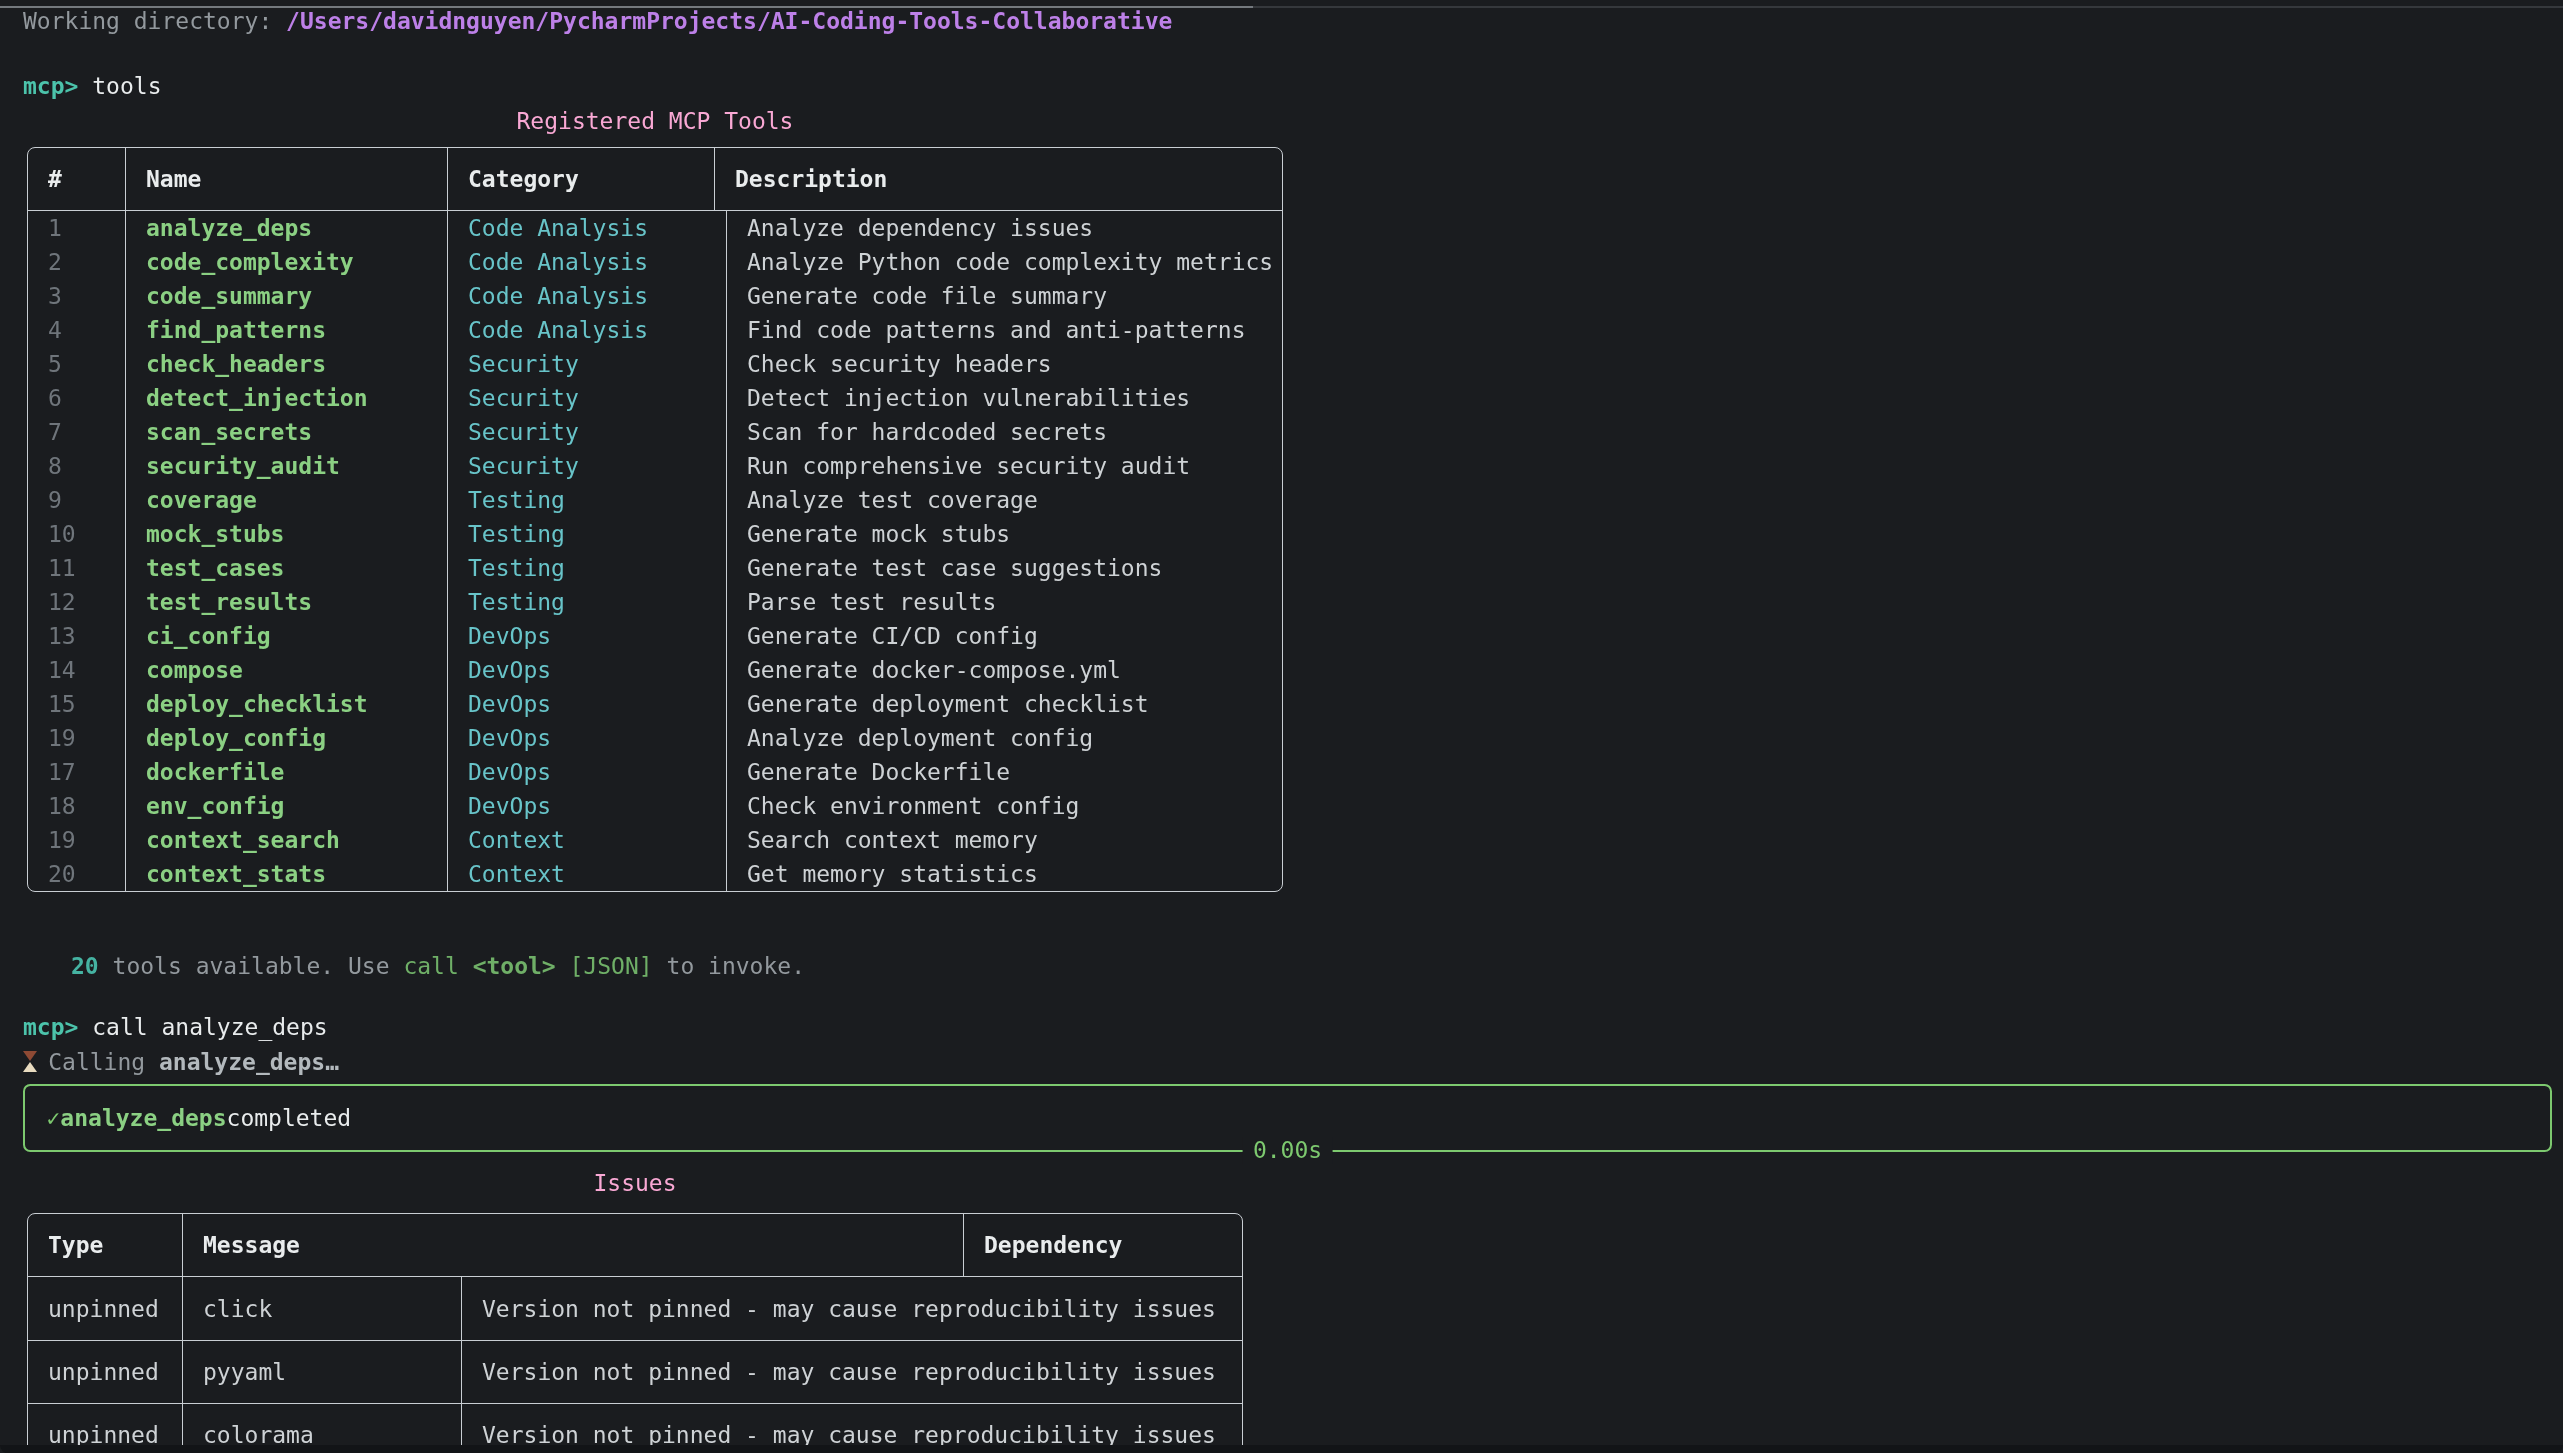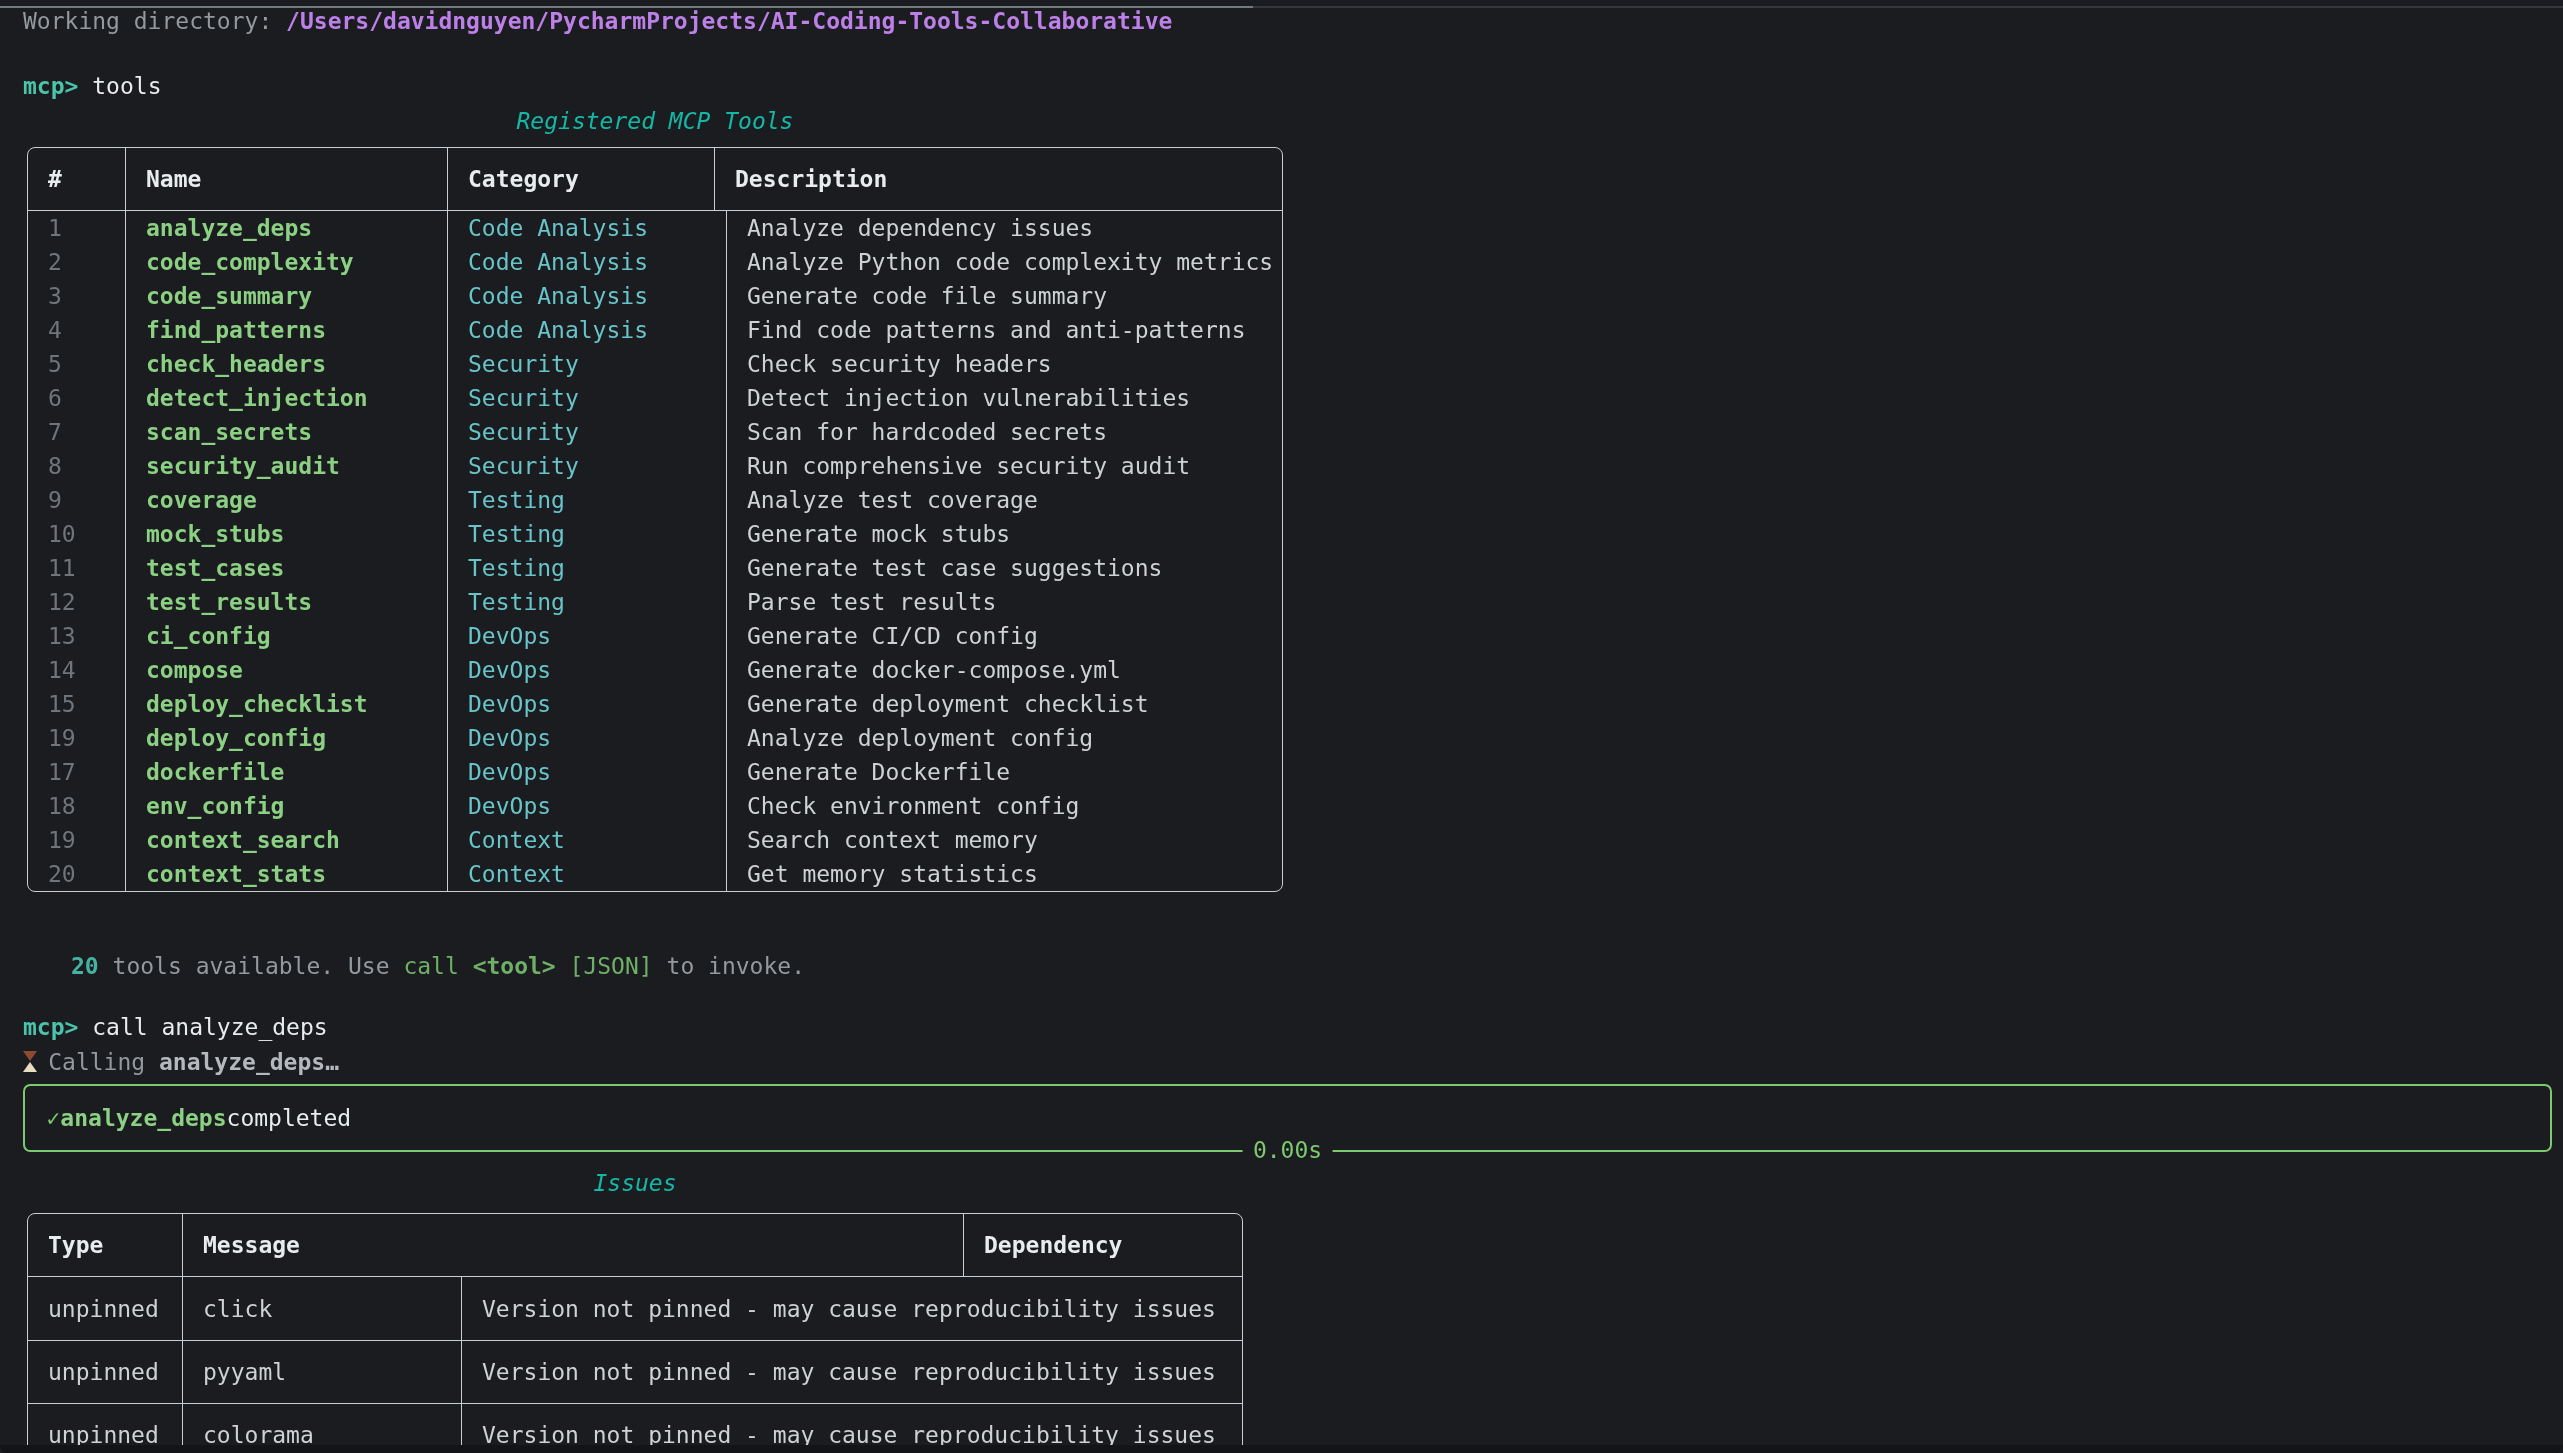--- a/index.html
+++ b/index.html
@@ -29,21 +29,21 @@
   .teal{color:var(--teal);}
   .teal2{color:var(--teal2);}
   .namegreen{color:var(--name-green);}
   .cmdgreen{color:var(--cmd-green);}
   .okgreen{color:var(--ok-green);}
 
   .top-rule{position:absolute;top:6.3px;left:0;width:2563px;height:1.8px;font-size:0;}
   .top-rule .seg-l{display:inline-block;width:1253px;height:1.8px;background:#74797e;vertical-align:top;}
   .top-rule .seg-r{display:inline-block;width:1310px;height:1.8px;background:#35383c;vertical-align:top;}
 
-  .tbl-title{position:absolute;height:32px;line-height:32px;text-align:center;font-style:italic;color:#14b8a6;}
+  .tbl-title{position:absolute;height:32px;line-height:32px;text-align:center;color:#f9a8d4;}
 
   .rtable{position:absolute;border:1.8px solid var(--border);border-radius:8px;background:var(--bg);overflow:hidden;}
   .trow{display:flex;align-items:center;}
   .thead{height:63px;font-weight:bold;color:var(--white);border-bottom:1.8px solid var(--border);}
   .cell{height:100%;display:flex;align-items:center;padding-left:20px;white-space:pre;overflow:hidden;}
   .t-c1{width:97px;}
   .t-c2{width:322px;border-left:1.8px solid var(--border);}
   .t-c3{width:267px;border-left:1.8px solid var(--border);}
   .t-c4{flex:1;border-left:1.8px solid var(--border);}
   .tools-row{height:34px;}

